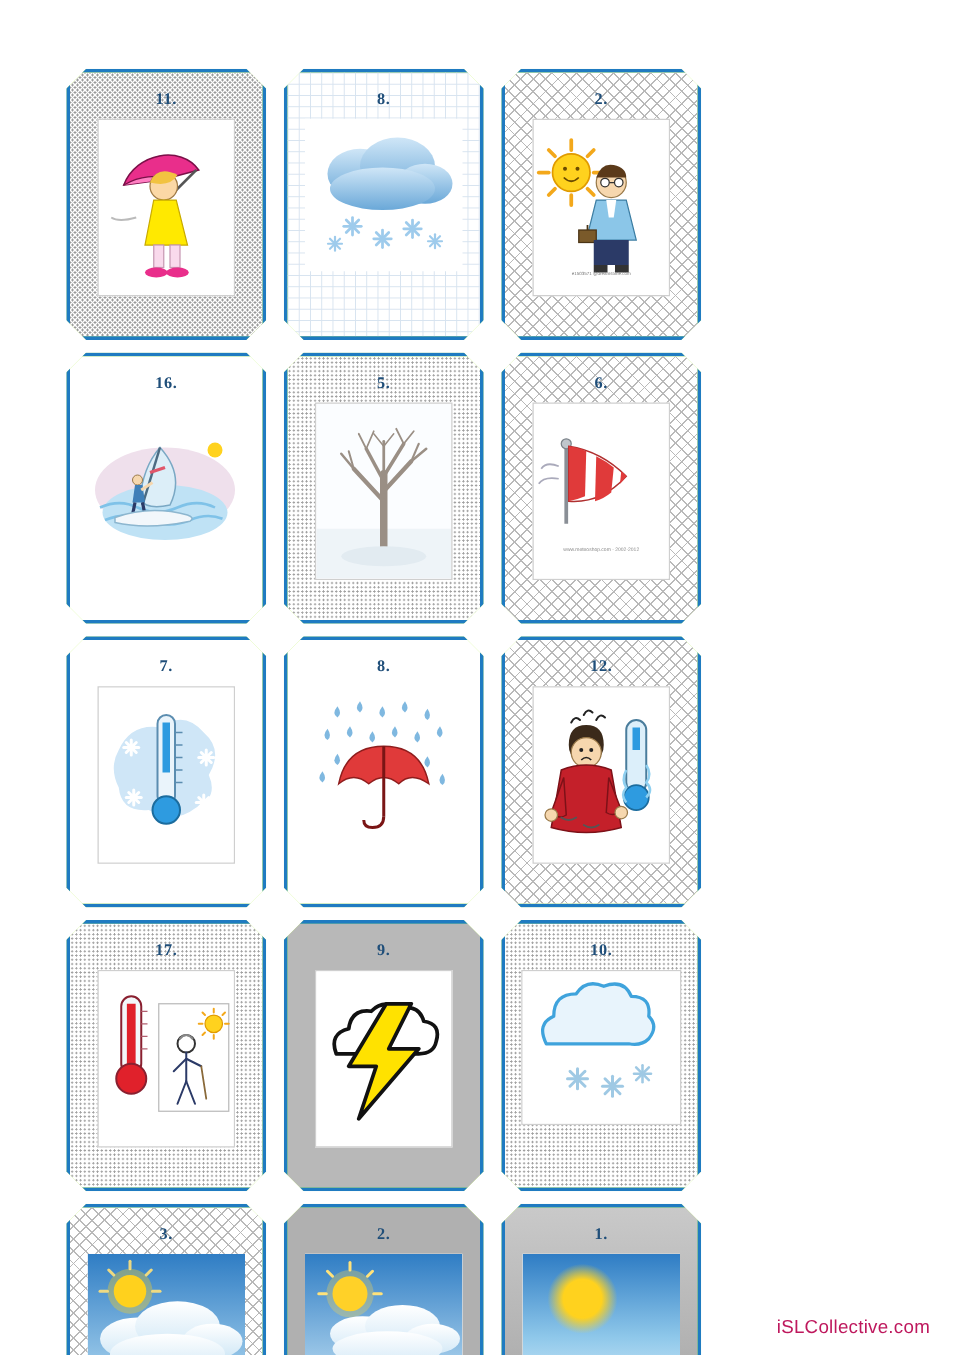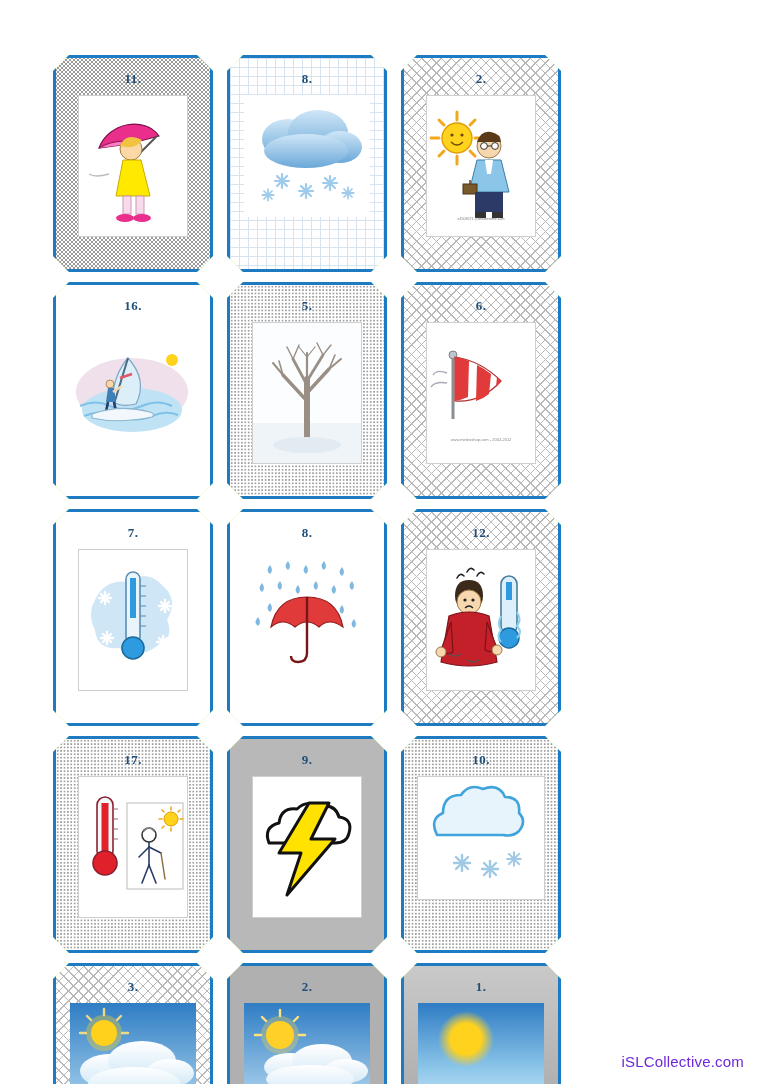--- a/index.html
+++ b/index.html
@@ -131,21 +131,21 @@
 
   
   .art { position: absolute; left: 0; top: 0; width: 100%; height: 100%; }
 
   #footer {
     position: absolute;
     right: 22px;
     bottom: 14px;
     font-family: "Liberation Sans", sans-serif;
     font-size: 15px;
-    color: #6d28d9;
+    color: #be185d;
     letter-spacing: 0.2px;
   }
 </style>
 </head>
 <body>
 
 <div id="sheet">
 
   <div id="grid">
 

